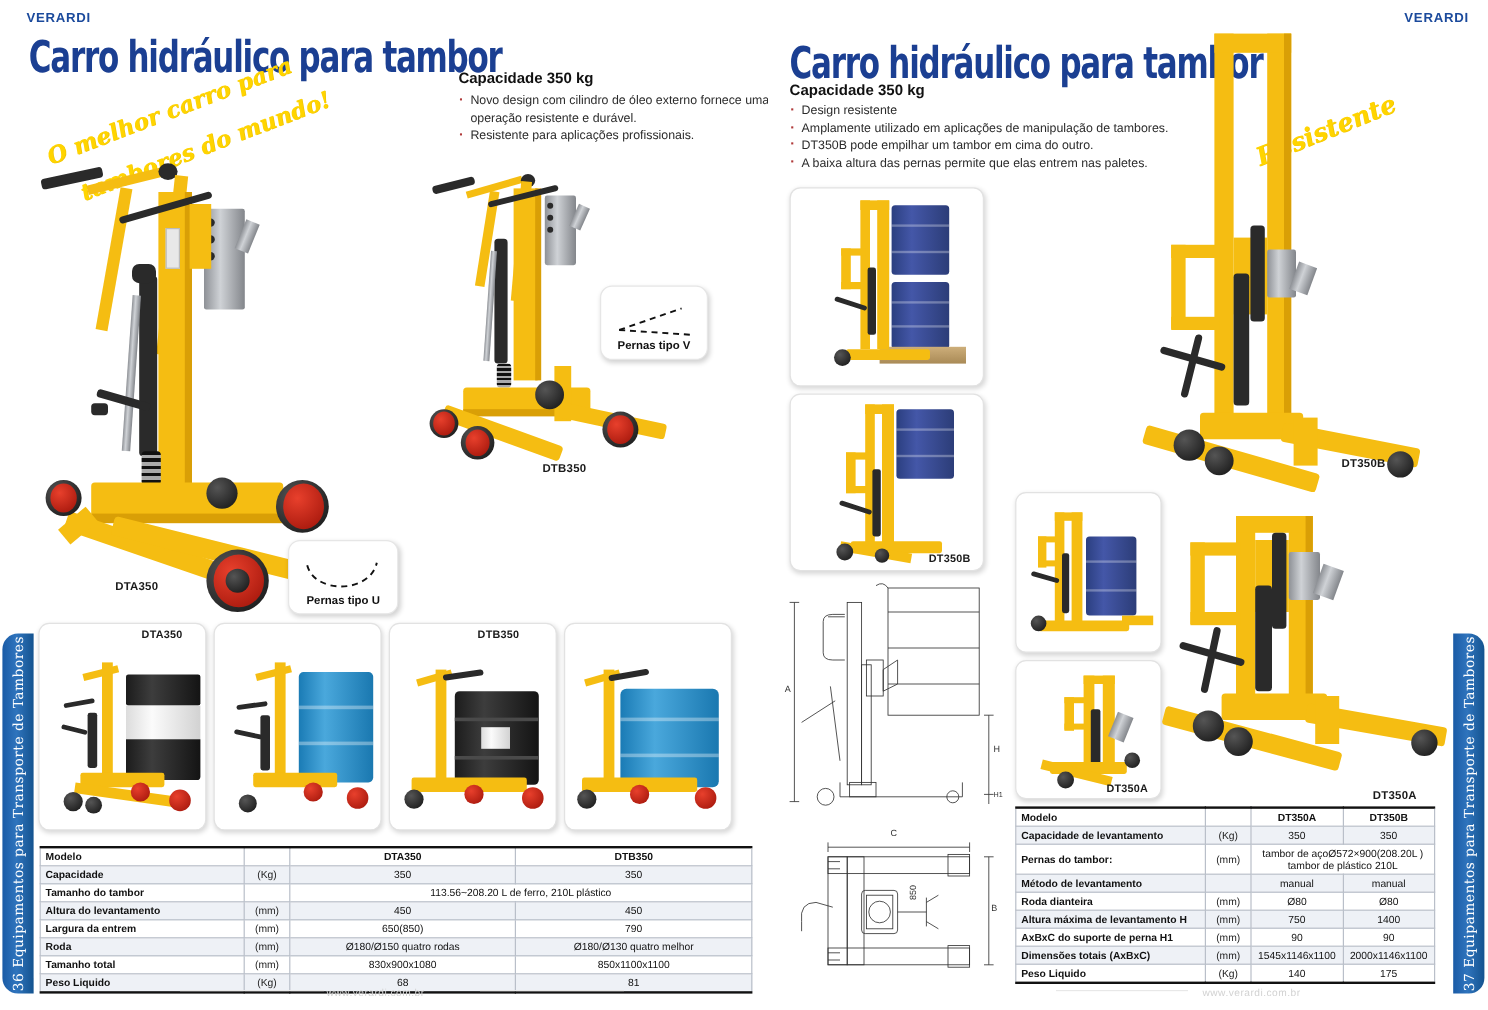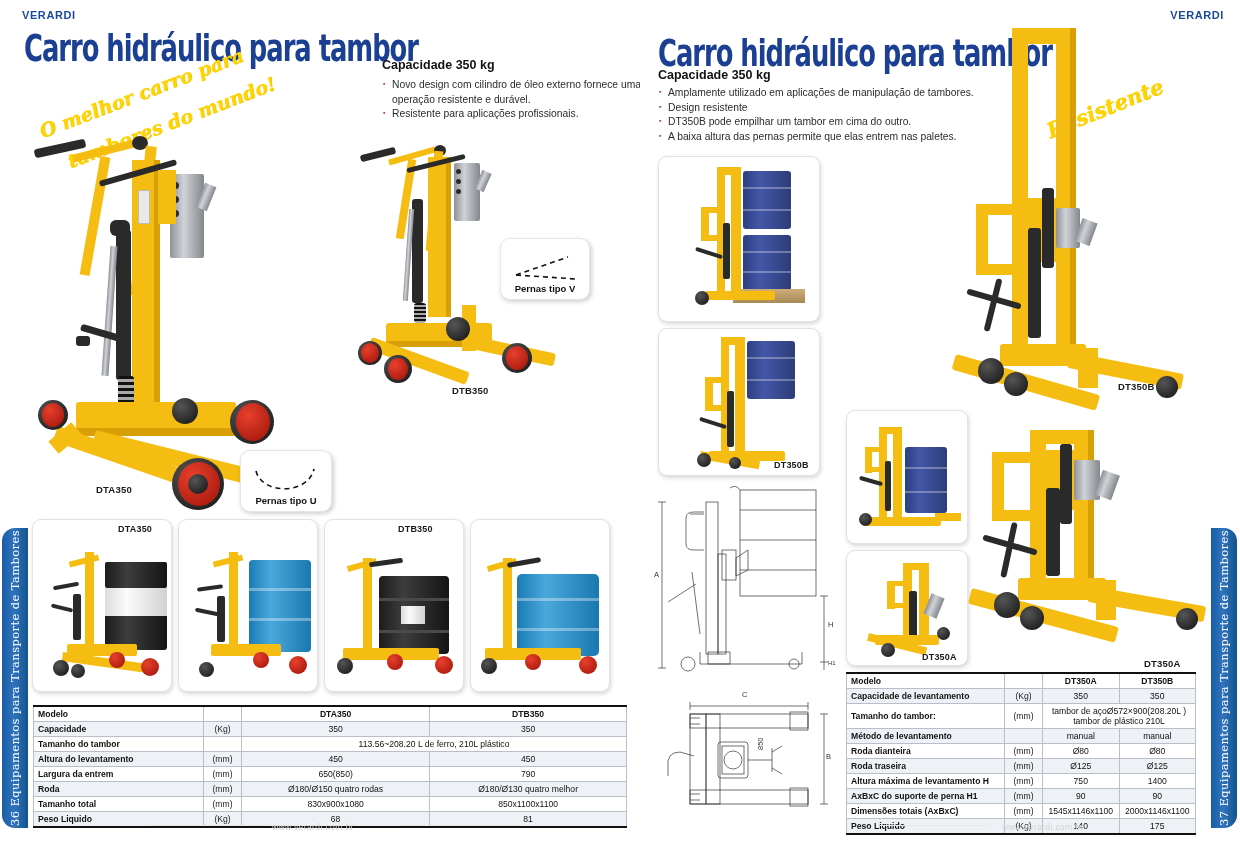--- a/index.html
+++ b/index.html
@@ -414,22 +414,22 @@
   </div>
 
   <div class="page page-right">
 
     <div class="brand brand-right">VERARDI</div>
 
     <div class="headline headline-right">Carro hidráulico para tambor</div>
 
     <div class="cap-title" style="left:18px; top:68px;">Capacidade 350 kg</div>
     <ul class="bullets" style="left:19px; top:86px;">
+      <li>Design resistente</li>
       <li>Amplamente utilizado em aplicações de manipulação de tambores.</li>
-      <li>Design resistente</li>
       <li>DT350B pode empilhar um tambor em cima do outro.</li>
       <li>A baixa altura das pernas permite que elas entrem nas paletes.</li>
     </ul>
   </div>
 
   <div class="tagline tag-r">Resistente</div>
 
   <div class="ill" style="left:960px; top:28px; width:230px; height:400px;">
 
     <div class="ill yel" style="left:52px;  top:0px;   width:16px; height:330px;"></div>
@@ -664,43 +664,37 @@
           <td class="c-val">DT350A</td>
           <td class="c-val">DT350B</td>
         </tr>
         <tr>
           <td class="c-name" style="width: 158px;">Capacidade de levantamento</td>
           <td class="c-unit">(Kg)</td>
           <td class="c-val">350</td>
           <td class="c-val">350</td>
         </tr>
         <tr>
-          <td class="c-name" style="width: 158px;">Tamanho do tambor:</td>
+          <td class="c-name" style="width: 158px;">Pernas do tambor:</td>
           <td class="c-unit">(mm)</td>
           <td class="c-val" colspan="2">tambor de açoØ572×900(208.20L )<br>tambor de plástico 210L</td>
         </tr>
         <tr>
           <td class="c-name" style="width: 158px;">Método de levantamento</td>
           <td class="c-unit"></td>
           <td class="c-val">manual</td>
           <td class="c-val">manual</td>
         </tr>
         <tr>
           <td class="c-name" style="width: 158px;">Roda dianteira</td>
           <td class="c-unit">(mm)</td>
           <td class="c-val">Ø80</td>
           <td class="c-val">Ø80</td>
         </tr>
         <tr>
-          <td class="c-name" style="width: 158px;">Roda traseira</td>
-          <td class="c-unit">(mm)</td>
-          <td class="c-val">Ø125</td>
-          <td class="c-val">Ø125</td>
-        </tr>
-        <tr>
           <td class="c-name" style="width: 158px;">Altura máxima de levantamento H</td>
           <td class="c-unit">(mm)</td>
           <td class="c-val">750</td>
           <td class="c-val">1400</td>
         </tr>
         <tr>
           <td class="c-name" style="width: 158px;">AxBxC do suporte de perna H1</td>
           <td class="c-unit">(mm)</td>
           <td class="c-val">90</td>
           <td class="c-val">90</td>

